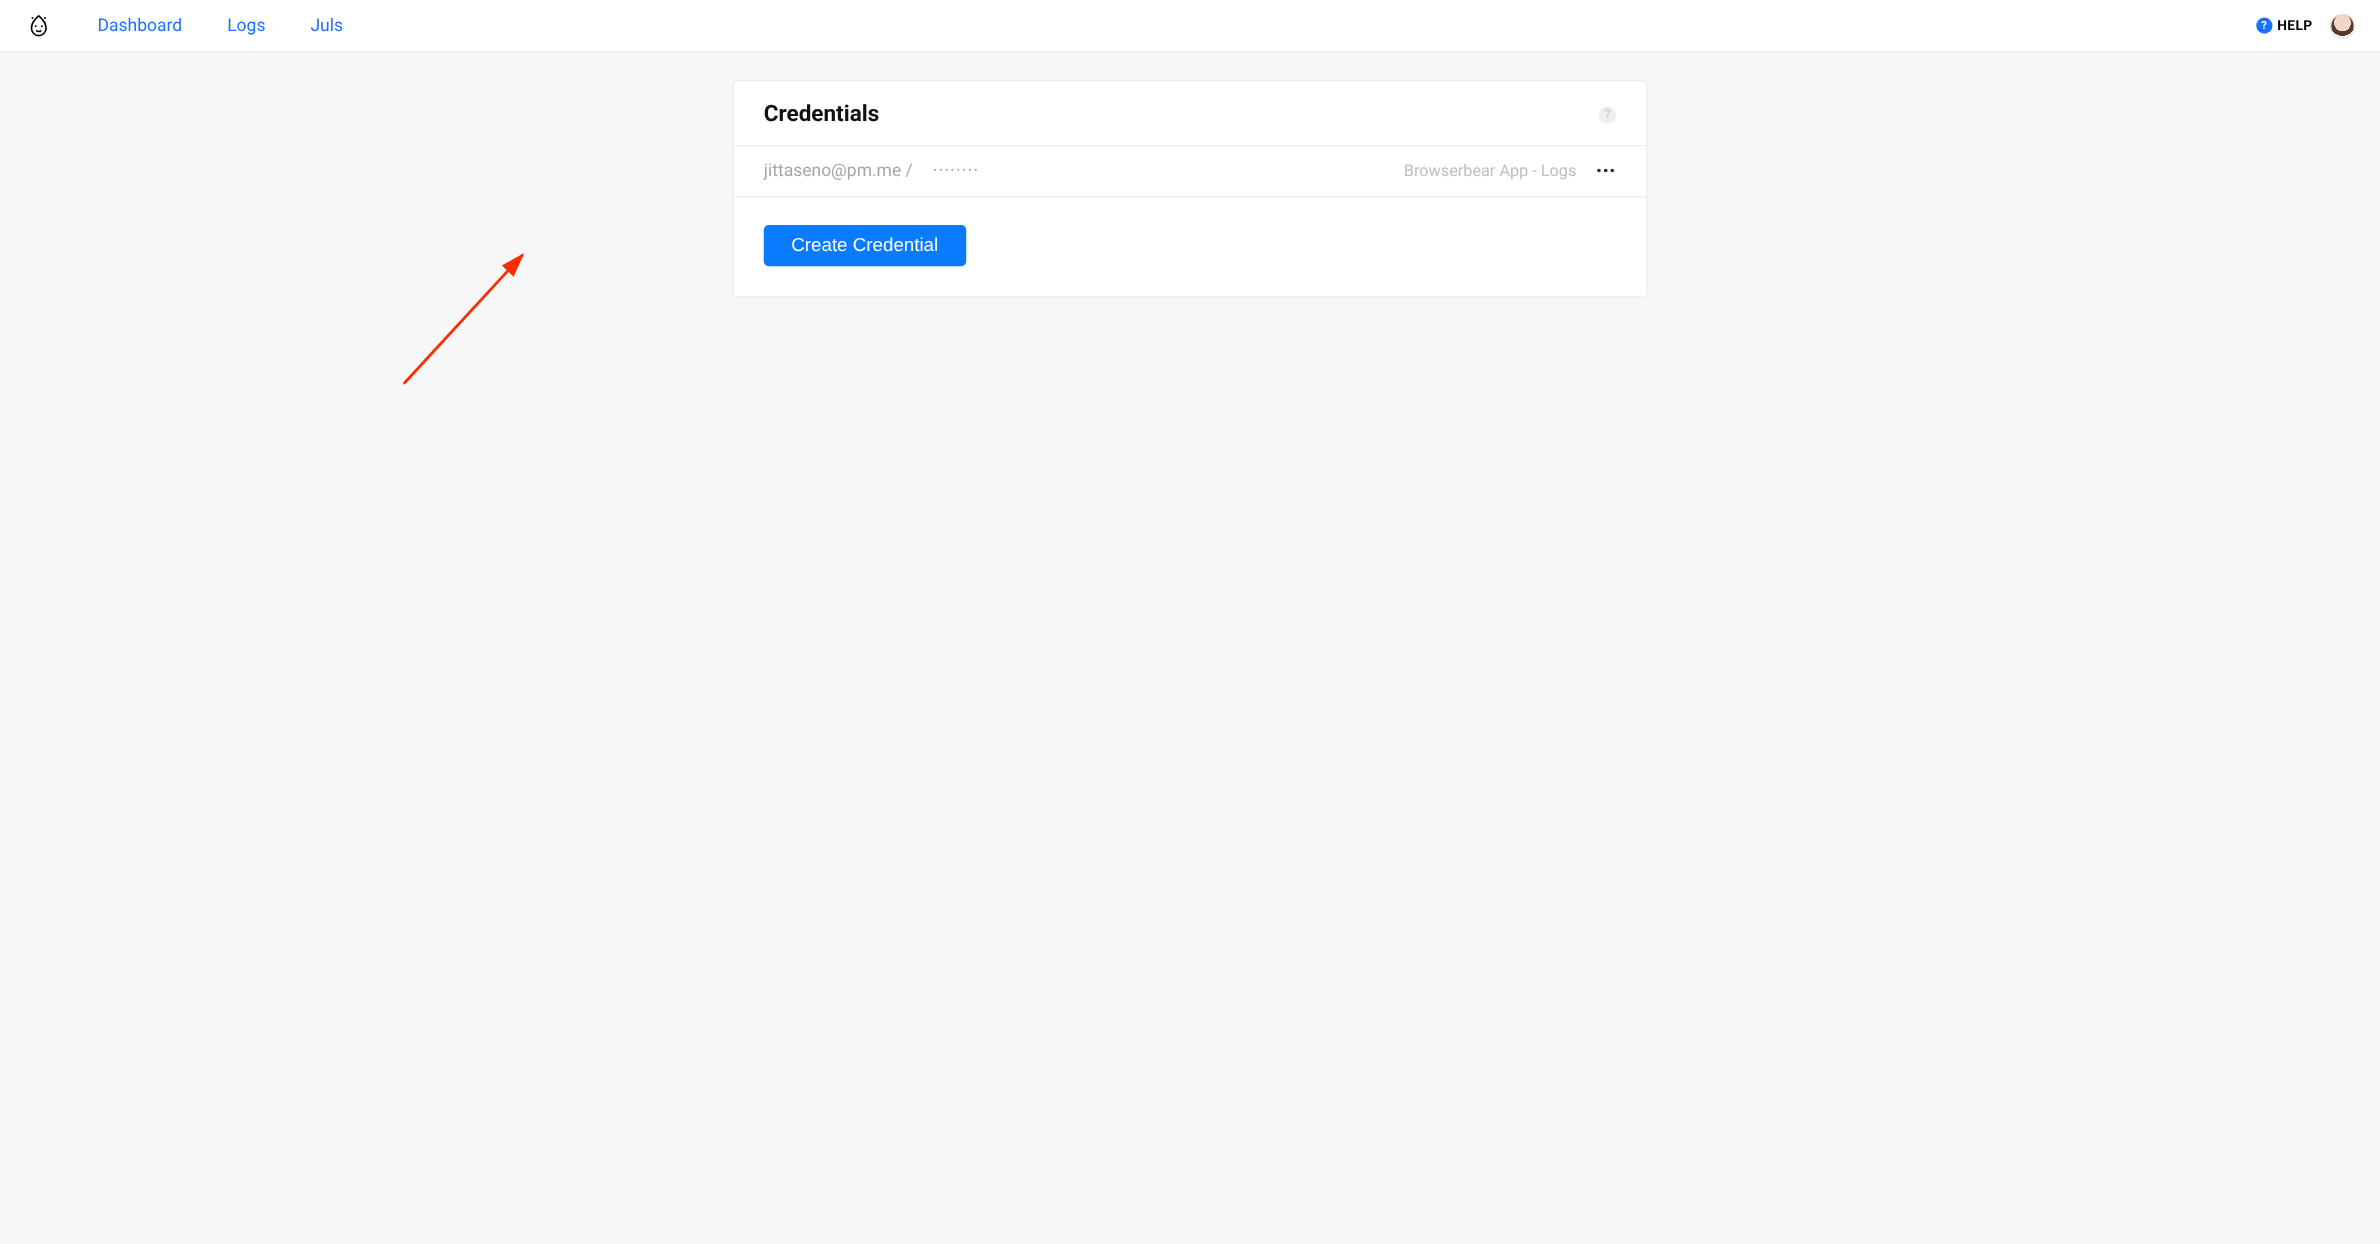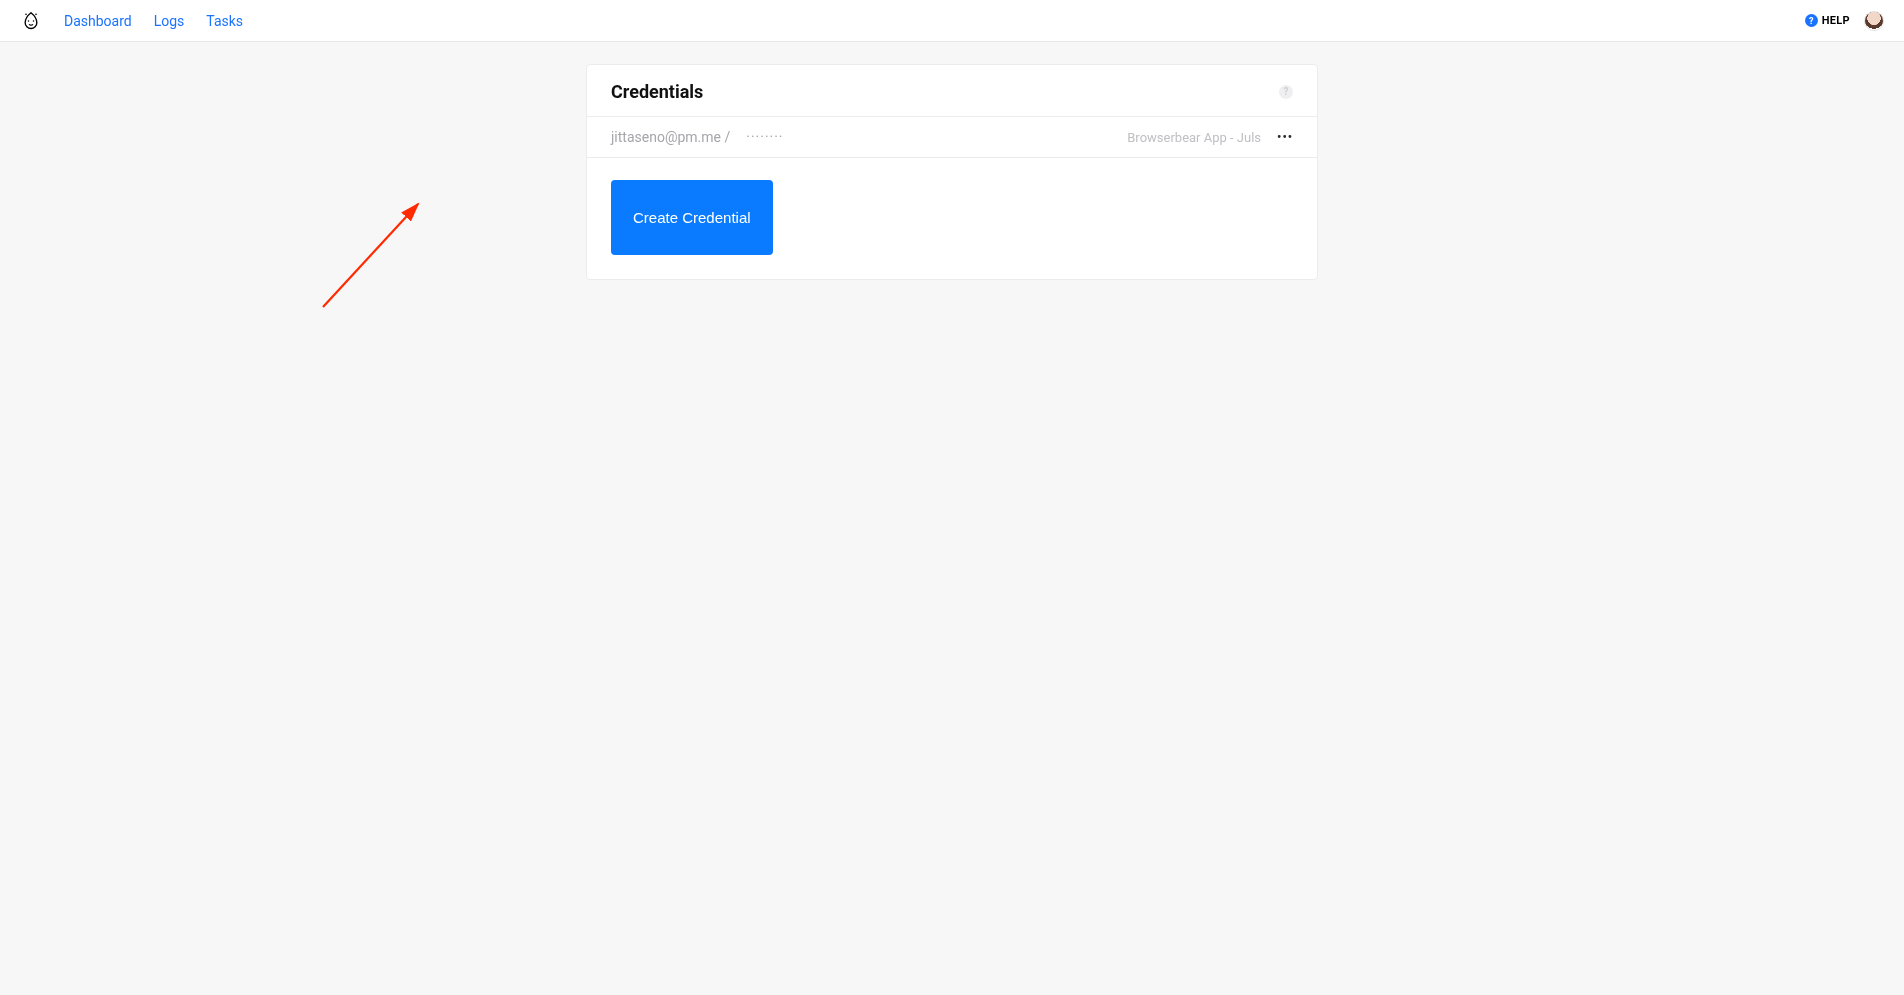--- a/index.html
+++ b/index.html
@@ -14,21 +14,21 @@
   
   .topbar {
     position: relative;
     display: flex;
     align-items: center;
     height: 42px;
     background: #ffffff;
     border-bottom: 1px solid #e8e8ea;
     padding: 0 20px;
   }
-  .topbar-left { display: flex; align-items: center; gap: 22px; }
+  .topbar-left { display: flex; align-items: center; gap: 36px; }
   .logo {
     width: 22px; height: 22px;
     display: inline-flex; align-items: center; justify-content: center;
   }
   .nav-link {
     color: #1a73ff;
     text-decoration: none;
     font-size: 14px;
     cursor: pointer;
   }
@@ -105,21 +105,21 @@
   .credential-row .right { display: flex; align-items: center; gap: 16px; }
   .app-label { color: #bfbfc4; font-size: 13px; }
   .more-icon { color: #2a2a2a; font-weight: 700; cursor: pointer; letter-spacing: 1px; font-size: 12px; }
 
   .card-body { padding: 22px 24px 24px; }
   .primary-button {
     background: #0a7bff;
     color: #ffffff;
     border: none;
     border-radius: 4px;
-    padding: 29px 22px;
+    padding: 8px 22px;
     font-size: 15px;
     font-weight: 500;
     cursor: pointer;
   }
 
   
   .arrow-overlay {
     position: absolute;
     left: 318px;
     top: 192px;
@@ -138,21 +138,21 @@
         <path d="M12 2 C7 6 5 10 5 14 a7 7 0 0 0 14 0 c0-4-2-8-7-12z"></path>
         <circle cx="9" cy="12" r="0.9" fill="#000" stroke="none"></circle>
         <circle cx="15" cy="12" r="0.9" fill="#000" stroke="none"></circle>
         <path d="M9.5 16 q2.5 2 5 0" stroke-width="1.4"></path>
         <circle cx="6" cy="4" r="1" fill="#000" stroke="none"></circle>
         <circle cx="18" cy="4" r="1" fill="#000" stroke="none"></circle>
       </svg>
     </span>
     <a class="nav-link">Dashboard</a>
     <a class="nav-link">Logs</a>
-    <a class="nav-link">Tasks</a>
+    <a class="nav-link">Juls</a>
   </div>
   <div class="topbar-right">
     <span class="help-link">
       <span class="help-icon">?</span>
       <span>HELP</span>
     </span>
     <span class="avatar"></span>
   </div>
 </div>
 
@@ -162,21 +162,21 @@
       <div class="card-title">Credentials</div>
       <span class="question-icon">?</span>
     </div>
 
     <div class="credential-row">
       <div class="left">
         <span>jittaseno@pm.me /</span>
         <span class="dots">········</span>
       </div>
       <div class="right">
-        <span class="app-label">Browserbear App - Juls</span>
+        <span class="app-label">Browserbear App - Logs</span>
         <span class="more-icon">•••</span>
       </div>
     </div>
 
     <div class="card-body">
       <button class="primary-button">Create Credential</button>
     </div>
   </div>
 </div>
 

